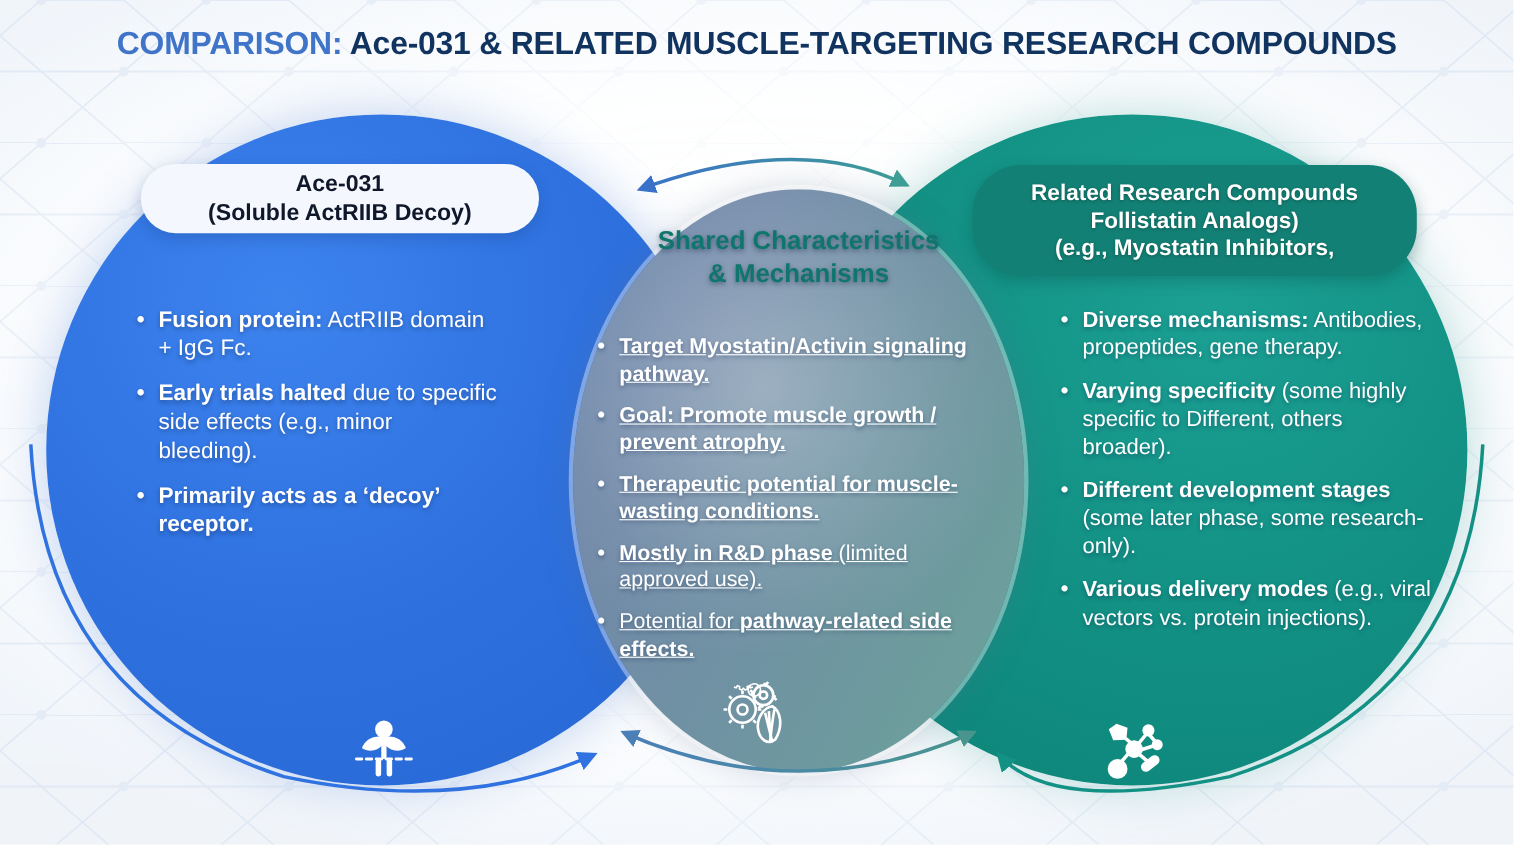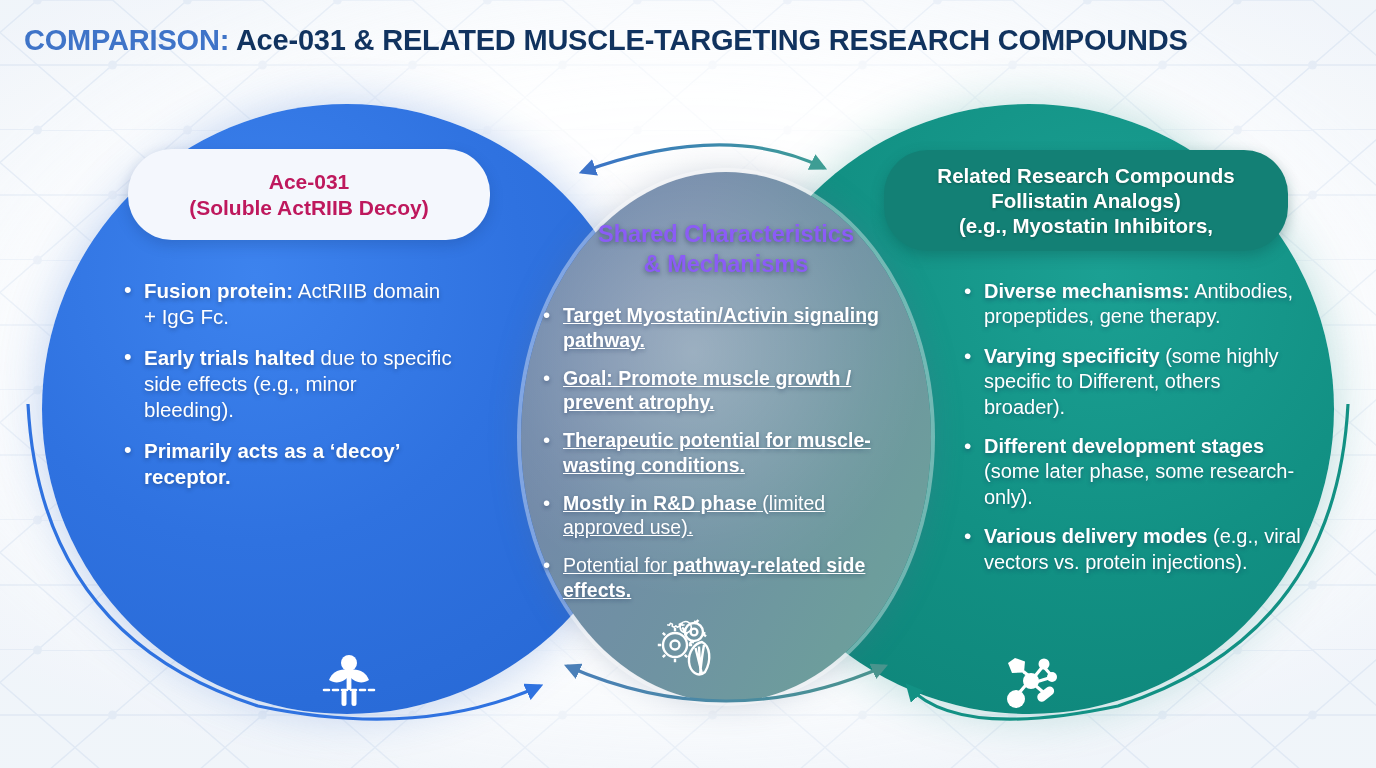--- a/index.html
+++ b/index.html
@@ -30,21 +30,21 @@
     z-index: 1;
     opacity: 0.55;
   }
 
   
   #title-bar {
     position: absolute;
     top: 24px;
     left: 0;
     width: 100%;
-    text-align: left;
+    text-align: center;
     z-index: 40;
     padding: 0 24px;
   }
   #title-bar .title-text {
     font-size: 29px;
     font-weight: bold;
     letter-spacing: -0.2px;
     white-space: nowrap;
     color: #123a6b;
   }
@@ -104,24 +104,24 @@
     z-index: 26;
     text-align: center;
     line-height: 1.22;
     font-weight: bold;
   }
 
   #header-left {
     left: 128px;
     top: 149px;
     width: 362px;
-    padding: 20px 18px;
+    padding: 6px 18px;
     border-radius: 44px;
     background: #f4f7fd;
-    color: #be185d;
+    color: #0f172a;
     font-size: 21px;
     box-shadow: 0 5px 14px rgba(20,50,110,0.22);
   }
 
   #header-right {
     left: 884px;
     top: 150px;
     width: 404px;
     padding: 13px 18px;
     border-radius: 44px;
@@ -129,24 +129,24 @@
     color: #ffffff;
     font-size: 20.5px;
     box-shadow: 0 5px 14px rgba(10,70,65,0.30);
     text-shadow: 0 1px 3px rgba(0,0,0,0.30);
   }
 
   #header-center {
     position: absolute;
     z-index: 26;
     left: 521px;
-    top: 220px;
+    top: 204px;
     width: 410px;
     text-align: center;
-    color: #8b5cf6;
+    color: #0f766e;
     font-size: 23.5px;
     font-weight: bold;
     line-height: 1.26;
     text-shadow: 0 2px 5px rgba(35,50,75,0.55);
   }
 
   
   .bullet-list {
     position: absolute;
     z-index: 26;

